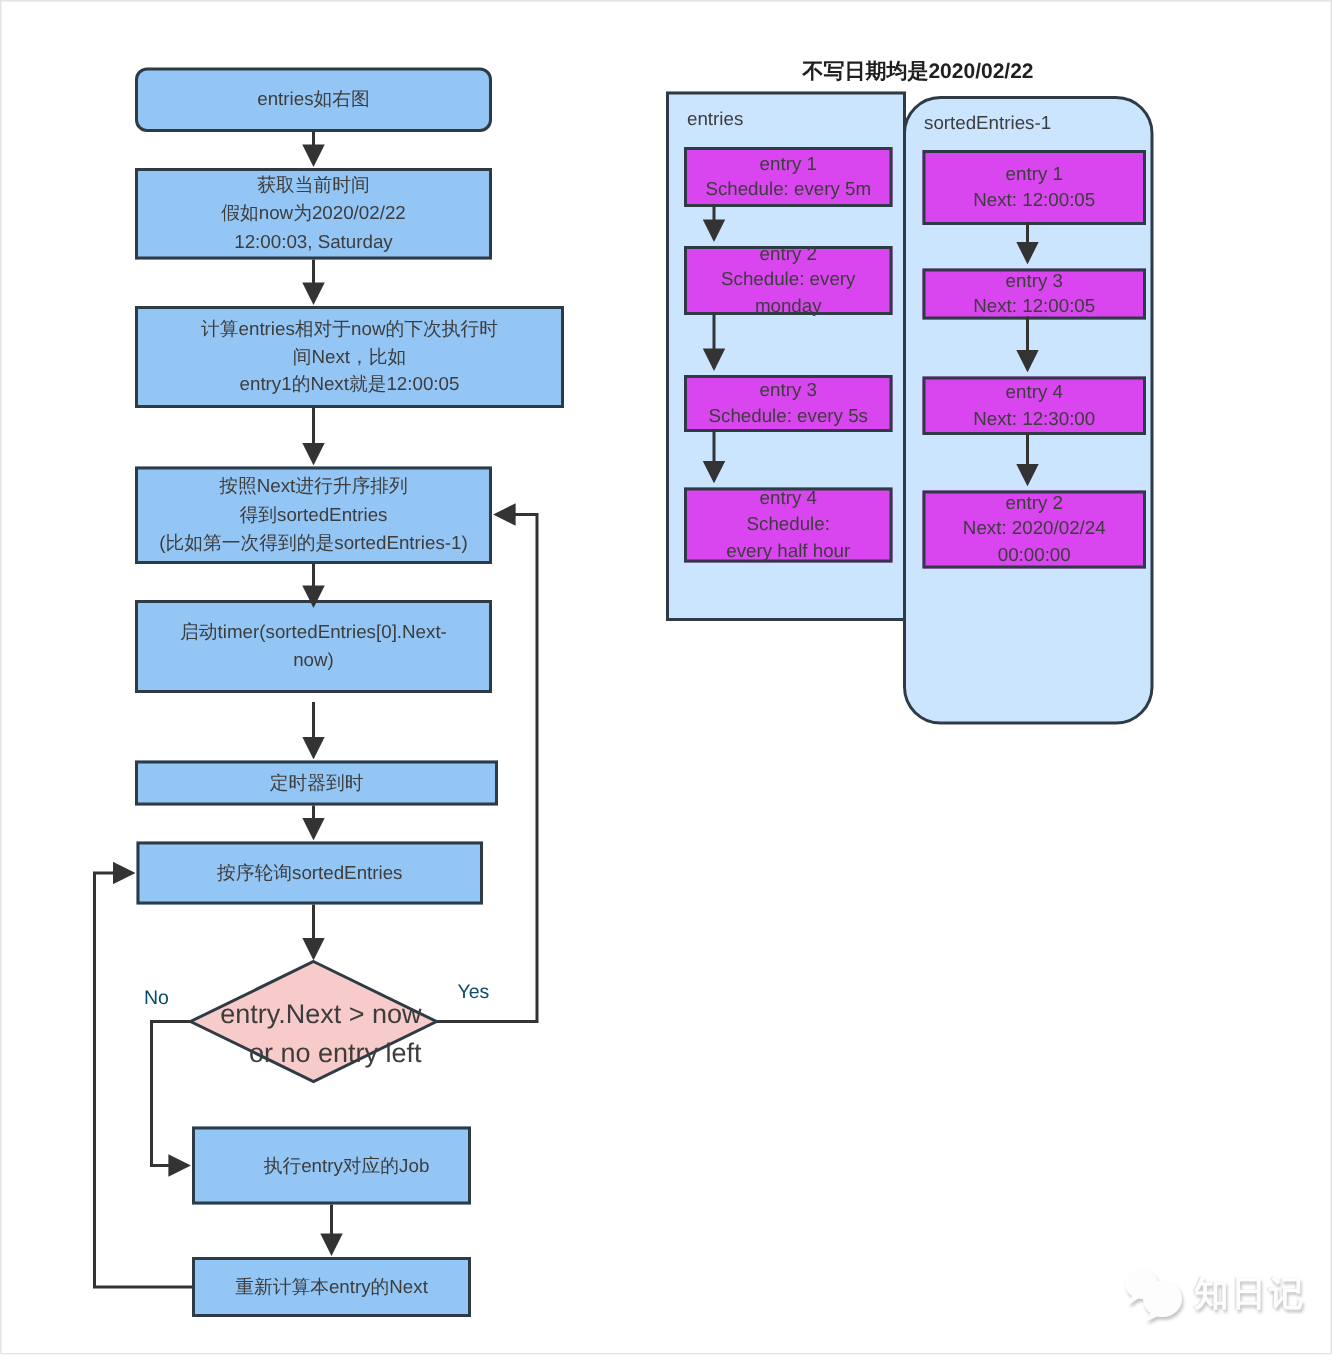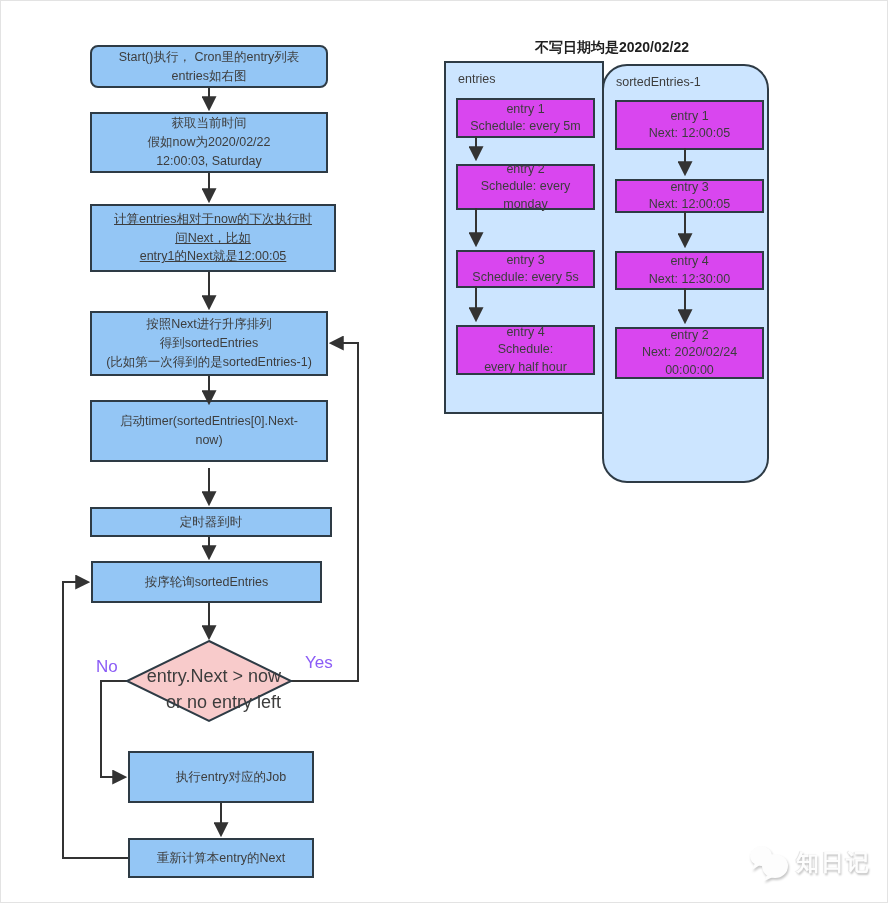--- a/index.html
+++ b/index.html
@@ -24,21 +24,21 @@
   .panel-header{position:absolute;left:12px;top:9px;font-size:12.5px;color:#3d3d3d;}
   .entry-box{
     position:absolute;background:#d946ef;border:2px solid #2e3b45;
     box-sizing:border-box;display:flex;flex-direction:column;
     align-items:center;justify-content:center;text-align:center;
     font-size:12.5px;line-height:1.4;color:#3d3d3d;
   }
   #connector-layer{
     position:absolute;left:0;top:0;z-index:5;pointer-events:none;
   }
-  .edge-label{position:absolute;font-size:17px;color:#8b5cf6;z-index:6;}
+  .edge-label{position:absolute;font-size:13px;color:#0c4a6e;z-index:6;}
   #decision-text{
     position:absolute;left:136px;top:662px;width:144px;text-align:right;
     font-size:18px;line-height:1.45;color:#3d3d3d;z-index:6;
   }
   #diagram-title{
     position:absolute;left:521px;top:38px;width:180px;text-align:center;
     font-size:14px;font-weight:bold;color:#1f1f1f;z-index:2;
   }
   #watermark{
     position:absolute;left:746px;top:841px;display:flex;align-items:center;
@@ -85,31 +85,30 @@
       <path d="M684,210 L684,245" marker-end="url(#ah)"></path>
       <path d="M684,287 L684,321" marker-end="url(#ah)"></path>
     </g>
 
     <polygon points="208,640 290,680 208,720 126,680" fill="#f8cbcb" stroke="#2e3b45" stroke-width="2"></polygon>
   </svg>
 
   <div id="diagram-title">不写日期均是2020/02/22</div>
 
   <div class="flow-box rounded" style="left:89px;top:44px;width:238px;height:43px;">
-    <div class="tline">Start()执行， Cron里的entry列表</div>
     <div class="tline">entries如右图</div>
   </div>
 
   <div class="flow-box" style="left:89px;top:111px;width:238px;height:61px;">
     <div class="tline">获取当前时间</div>
     <div class="tline">假如now为2020/02/22</div>
     <div class="tline">12:00:03, Saturday</div>
   </div>
 
-  <div class="flow-box" style="left:89px;top:203px;width:246px;height:68px;text-decoration:underline;">
+  <div class="flow-box" style="left:89px;top:203px;width:286px;height:68px;">
     <div class="tline">计算entries相对于now的下次执行时</div>
     <div class="tline">间Next，比如</div>
     <div class="tline">entry1的Next就是12:00:05</div>
   </div>
 
   <div class="flow-box" style="left:89px;top:310px;width:238px;height:65px;">
     <div class="tline">按照Next进行升序排列</div>
     <div class="tline">得到sortedEntries</div>
     <div class="tline">(比如第一次得到的是sortedEntries-1)</div>
   </div>

